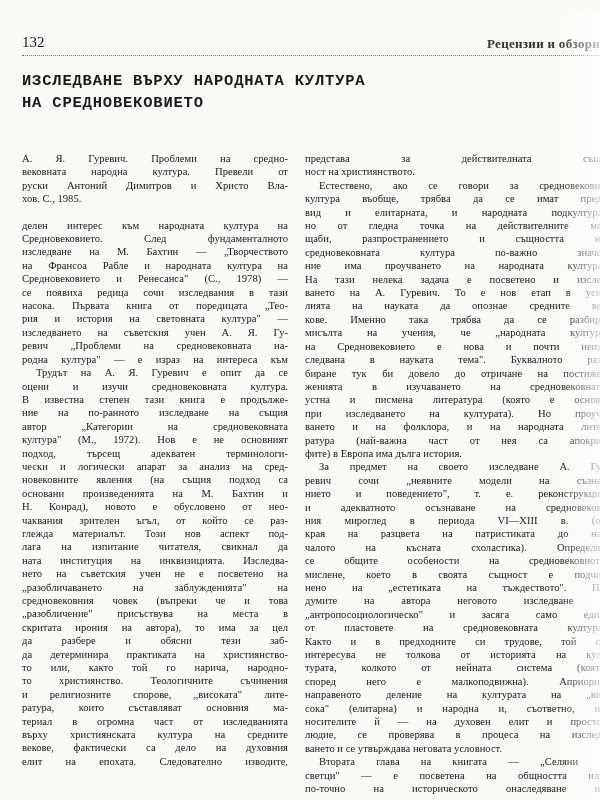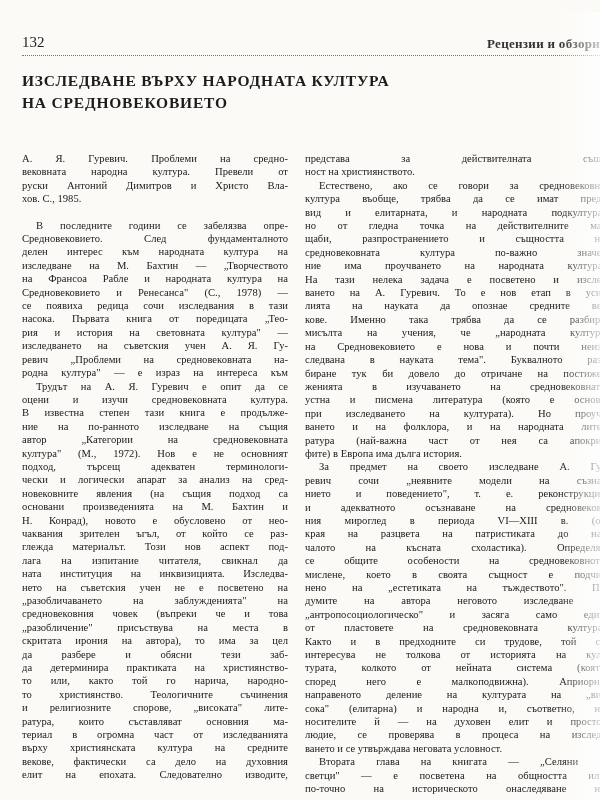--- a/index.html
+++ b/index.html
@@ -20,21 +20,21 @@
   .section-name {
     position: absolute; right: 0; top: 2px; font-size: 13px; font-weight: bold;
     color: #333; letter-spacing: 0.3px; white-space: nowrap;
   }
   .head-rule {
     position: absolute; top: 43px; left: 22px; right: 0; height: 0;
     border-top: 1px dotted #777;
   }
   .title {
     position: absolute; top: 58px; left: 22px; width: 460px;
-    font-family: Liberation Serif, serif;
+    font-family: Liberation Mono, monospace;
     font-weight: bold; font-size: 15.5px; line-height: 22px; letter-spacing: 0.8px;
     color: #1c1c1c;
   }
   .title div { white-space: nowrap; }
   .col {
     position: absolute; top: 140px;
     width: 266px;
     font-family: "Liberation Serif", serif;
     font-size: 10.6px; line-height: 13.4px; color: #202020;
     text-align: justify;
@@ -69,23 +69,22 @@
 
   <div class="col col-left" id="col-left">
     <div id="citation">
         <div class="line">А. Я. Гуревич. Проблеми на средно-</div>
         <div class="line">вековната народна култура. Превели от</div>
         <div class="line">руски Антоний Димитров и Христо Вла-</div>
         <div class="line last">хов. С., 1985.</div>
       </div>
     <div class="gap"></div>
     <div id="left-body">
-        <div class="line indent">В последните години се забелязва опре-</div>
+        <div class="line">делен интерес към народната култура на</div>
         <div class="line">Средновековието. След фундаменталното</div>
-        <div class="line">делен интерес към народната култура на</div>
         <div class="line">изследване на М. Бахтин — „Творчеството</div>
         <div class="line">на Франсоа Рабле и народната култура на</div>
         <div class="line">Средновековието и Ренесанса" (С., 1978) —</div>
         <div class="line">се появиха редица сочи изследвания в тази</div>
         <div class="line">насока. Първата книга от поредицата „Тео-</div>
         <div class="line">рия и история на световната култура" —</div>
         <div class="line">изследването на съветския учен А. Я. Гу-</div>
         <div class="line">ревич „Проблеми на средновековната на-</div>
         <div class="line">родна култура" — е израз на интереса към</div>
         <div class="line indent">Трудът на А. Я. Гуревич е опит да се</div>

